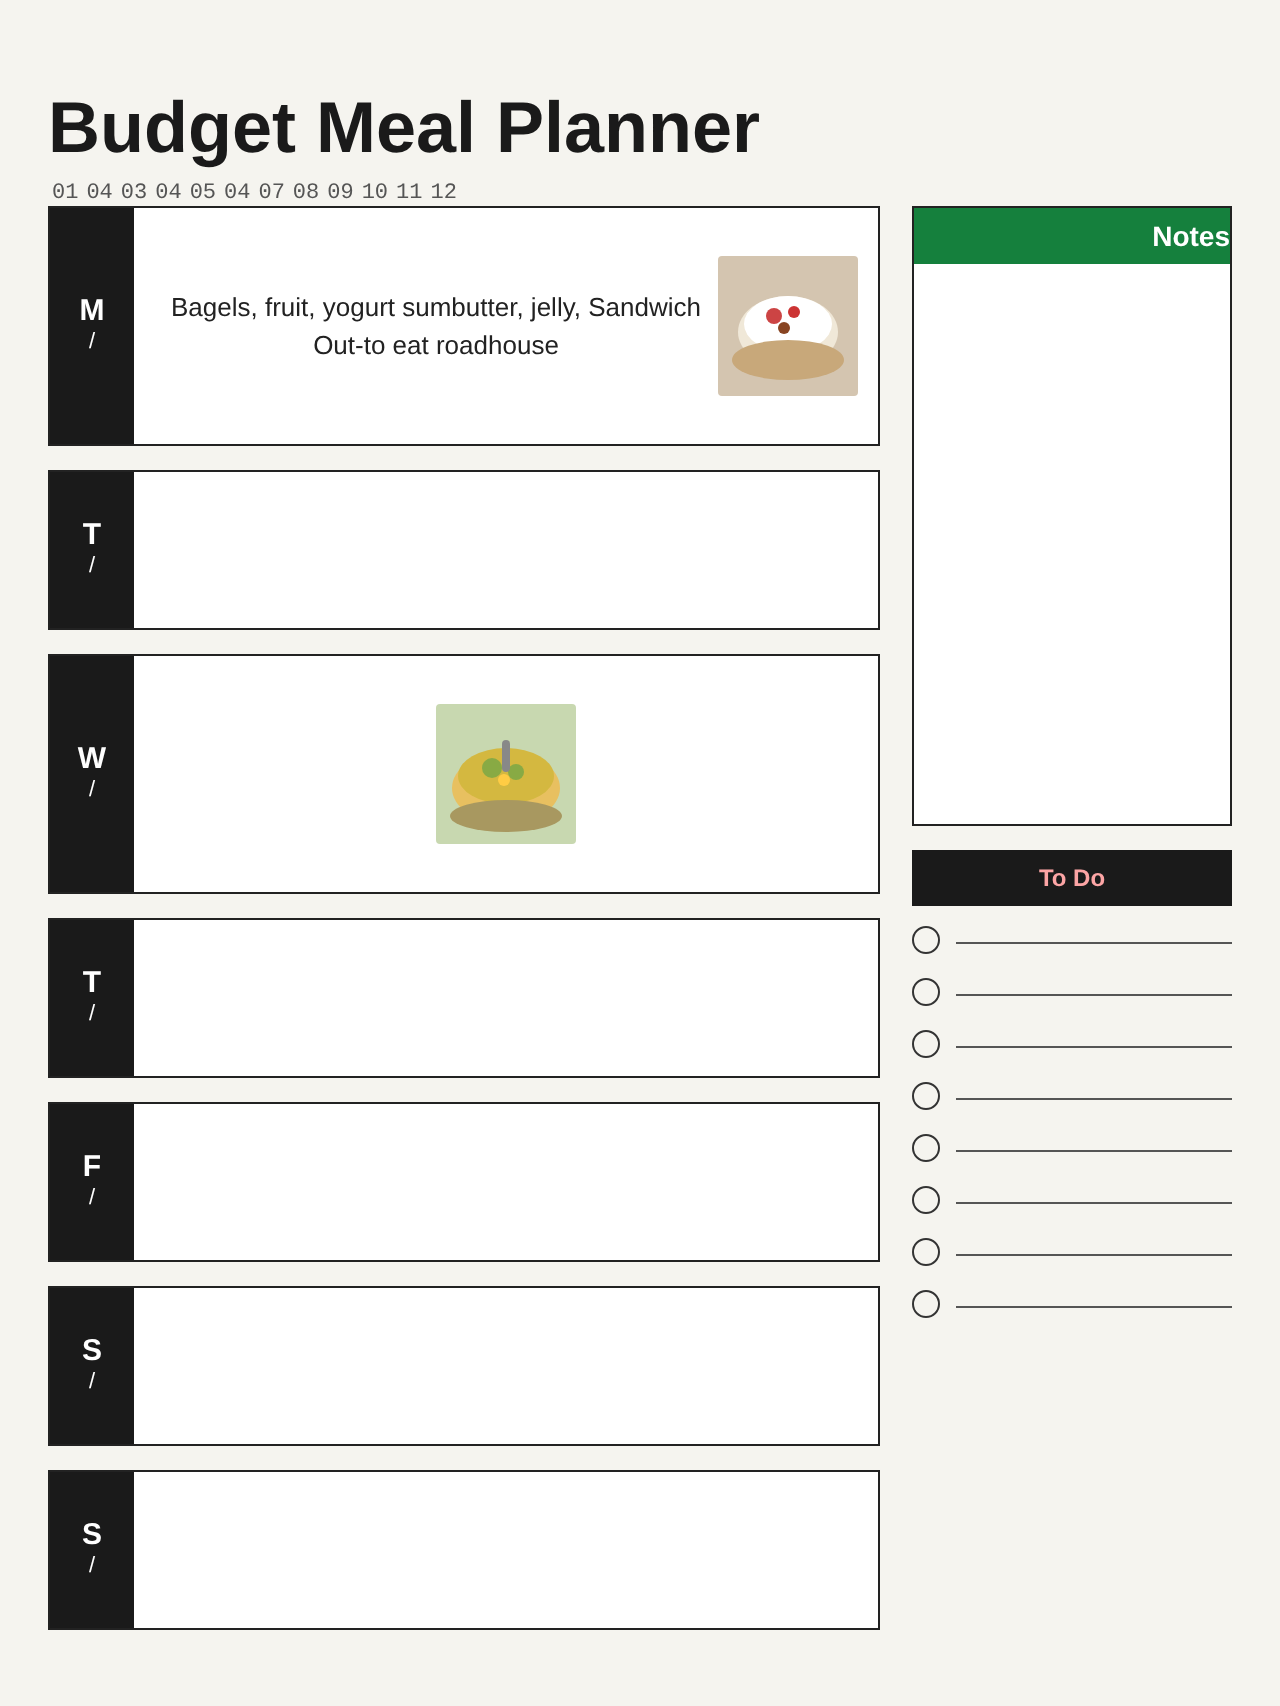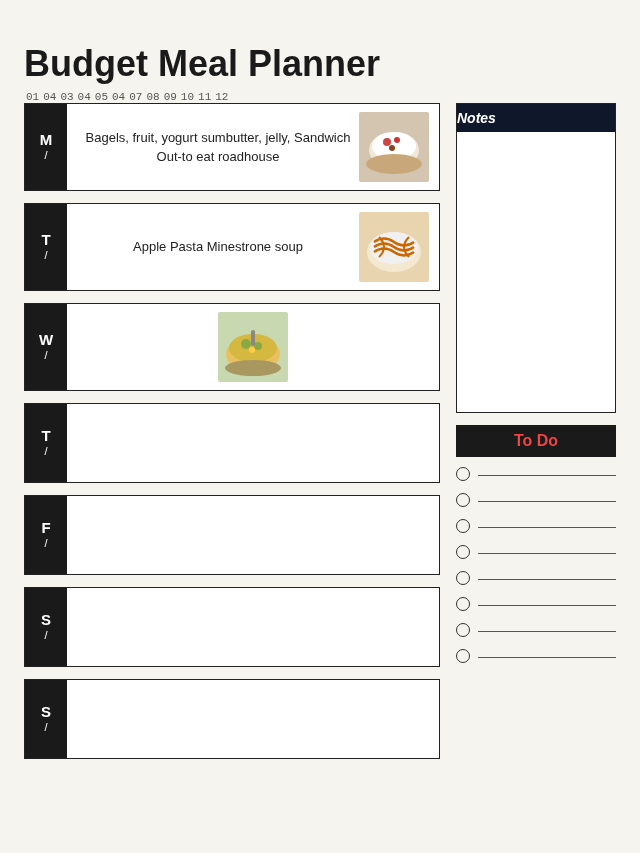--- a/index.html
+++ b/index.html
@@ -56,21 +56,21 @@
     }
     .day-slash {
       font-size: 11px;
       font-weight: normal;
     }
     .meal-content {
       flex: 1;
       display: flex;
       align-items: center;
       justify-content: center;
-      padding: 8px 10px;
+      padding: 24px 10px;
     }
     .meal-text {
       text-align: center;
       font-size: 13px;
       color: #222;
       line-height: 1.5;
       flex: 1;
     }
     
     .food-img {
@@ -86,41 +86,40 @@
       width: 160px;
       display: flex;
       flex-direction: column;
       gap: 0;
     }
     .notes-section {
       border: 1.5px solid #222;
       background: #fff;
     }
     .section-header {
-      background: #0f172a;
+      background: #15803d;
       color: #fff;
-      text-align: left;
+      text-align: right;
       padding: 6px 0;
       font-size: 14px;
       font-weight: bold;
-      font-style: italic;
     }
     .notes-body {
       height: 280px;
       background: #fff;
     }
     .todo-section {
       margin-top: 12px;
     }
     .todo-header {
       background: #1a1a1a;
-      color: #ef4444;
+      color: #fca5a5;
       text-align: center;
       padding: 7px 0;
-      font-size: 16px;
+      font-size: 12px;
       font-weight: bold;
       margin-bottom: 10px;
     }
     .todo-items {
       display: flex;
       flex-direction: column;
       gap: 12px;
     }
     .todo-item {
       display: flex;
@@ -181,35 +180,20 @@
       <circle cx="33" cy="36" r="3" fill="#884422"></circle>
       <ellipse cx="35" cy="52" rx="28" ry="10" fill="#c8a87a"></ellipse>
     </svg></div>
         </div>
       </div>
       <div class="meal-row">
         <div class="day-label">
           <span>T</span>
           <span class="day-slash">/</span>
         </div>
-        <div class="meal-content">
-          <div class="meal-text">Apple
-Pasta
-Minestrone soup</div>
-          <div class="food-img"><svg width="70" height="70" viewBox="0 0 70 70" xmlns="http://www.w3.org/2000/svg">
-      <rect width="70" height="70" fill="#e8d5b0"></rect>
-      <ellipse cx="35" cy="40" rx="27" ry="20" fill="#f5e8d0"></ellipse>
-      <ellipse cx="35" cy="36" rx="24" ry="16" fill="#f0f0f0"></ellipse>
-      <path d="M15 35 Q25 28 35 35 Q45 42 55 35" stroke="#cc6600" stroke-width="2.5" fill="none"></path>
-      <path d="M15 40 Q25 33 35 40 Q45 47 55 40" stroke="#cc6600" stroke-width="2.5" fill="none"></path>
-      <path d="M15 30 Q25 23 35 30 Q45 37 55 30" stroke="#cc6600" stroke-width="2.5" fill="none"></path>
-      <path d="M20 25 Q30 35 20 45" stroke="#cc6600" stroke-width="2" fill="none"></path>
-      <path d="M50 25 Q40 35 50 45" stroke="#cc6600" stroke-width="2" fill="none"></path>
-    </svg></div>
-        </div>
       </div>
       <div class="meal-row">
         <div class="day-label">
           <span>W</span>
           <span class="day-slash">/</span>
         </div>
         <div class="meal-content">
           <div class="food-img"><svg width="70" height="70" viewBox="0 0 70 70" xmlns="http://www.w3.org/2000/svg">
       <rect width="70" height="70" fill="#c8d8b0"></rect>
       <ellipse cx="35" cy="42" rx="27" ry="18" fill="#e8c060"></ellipse>

